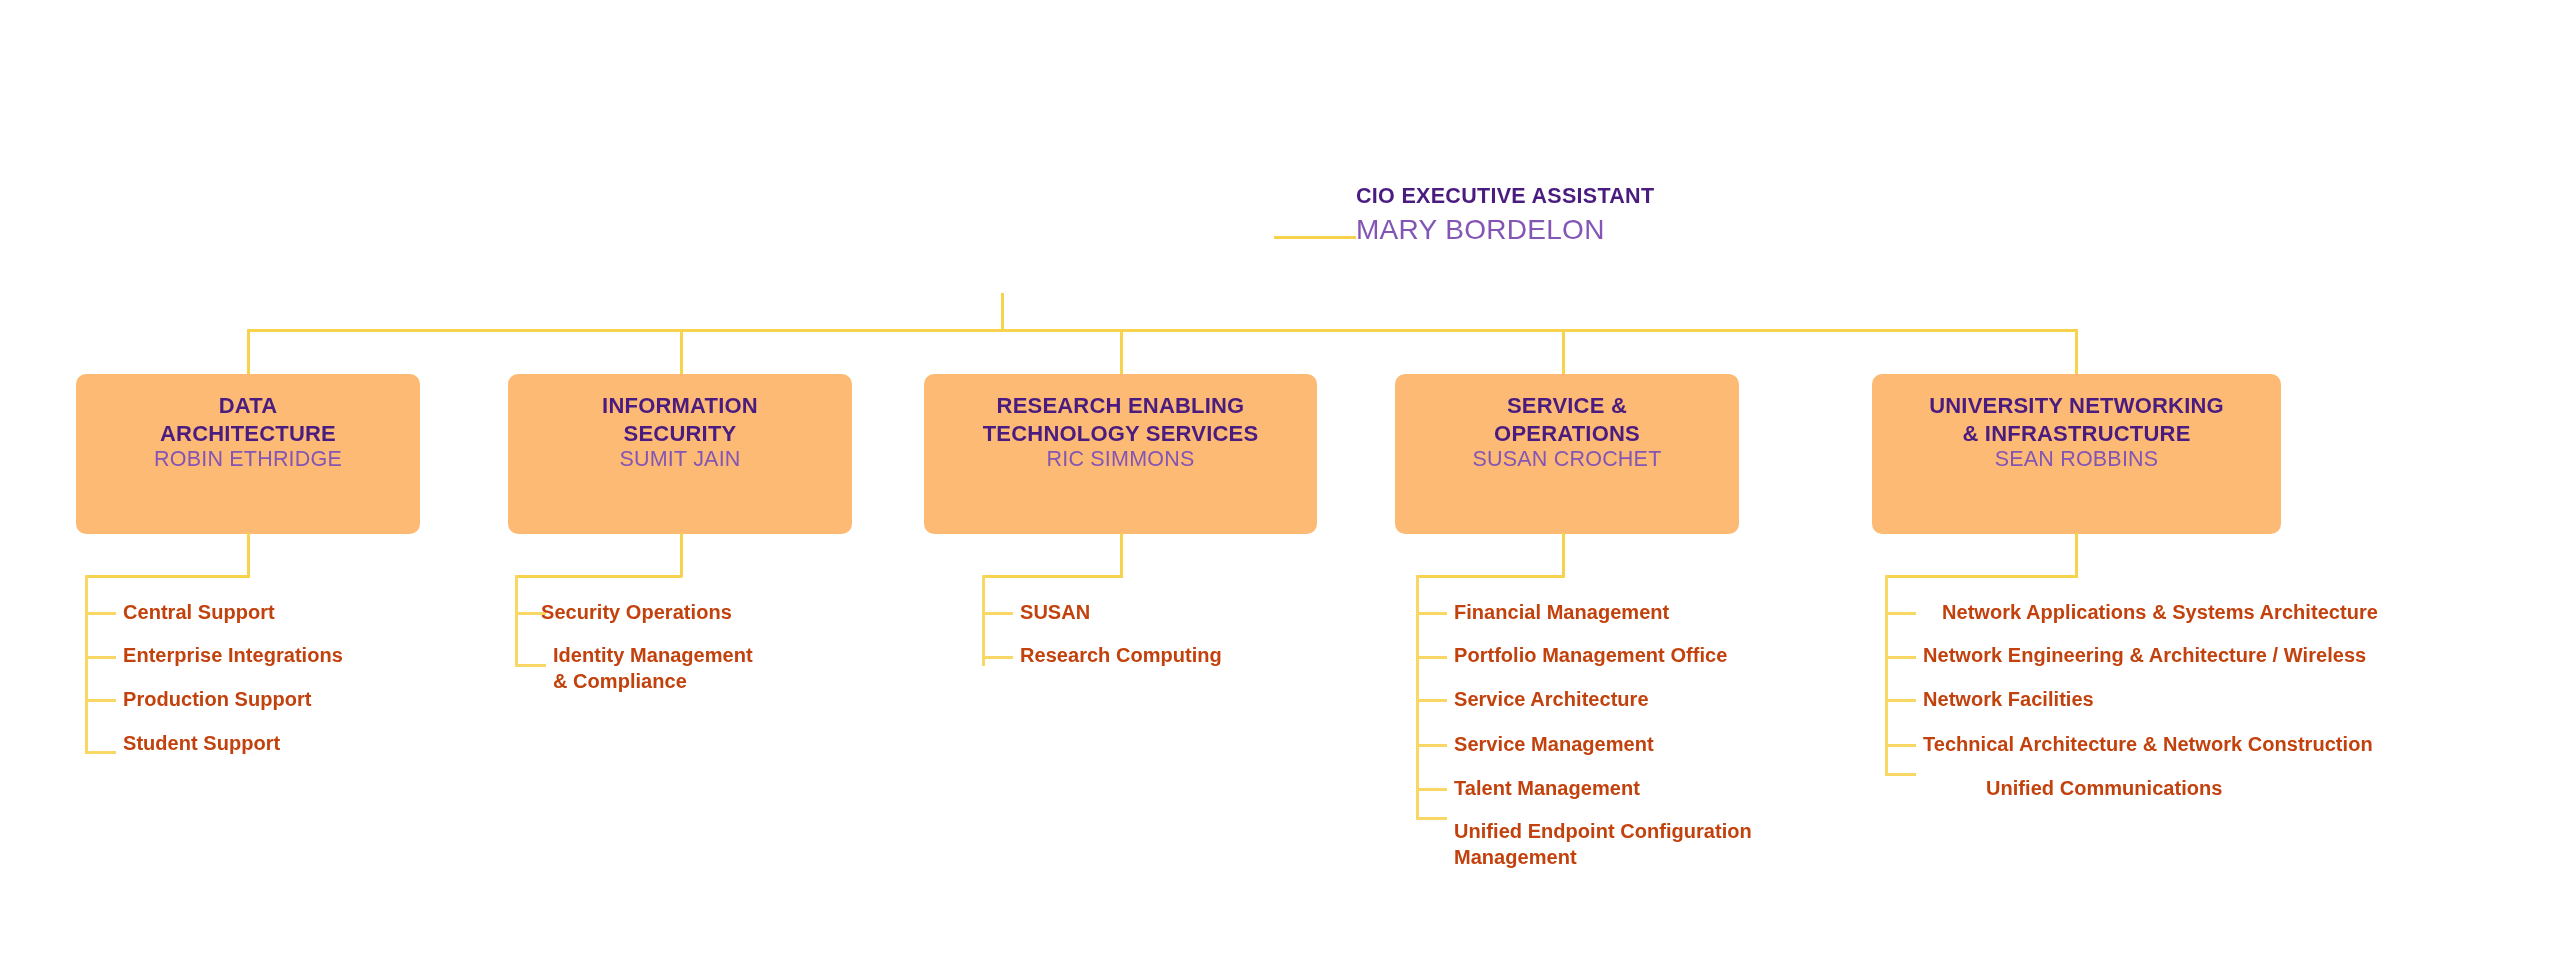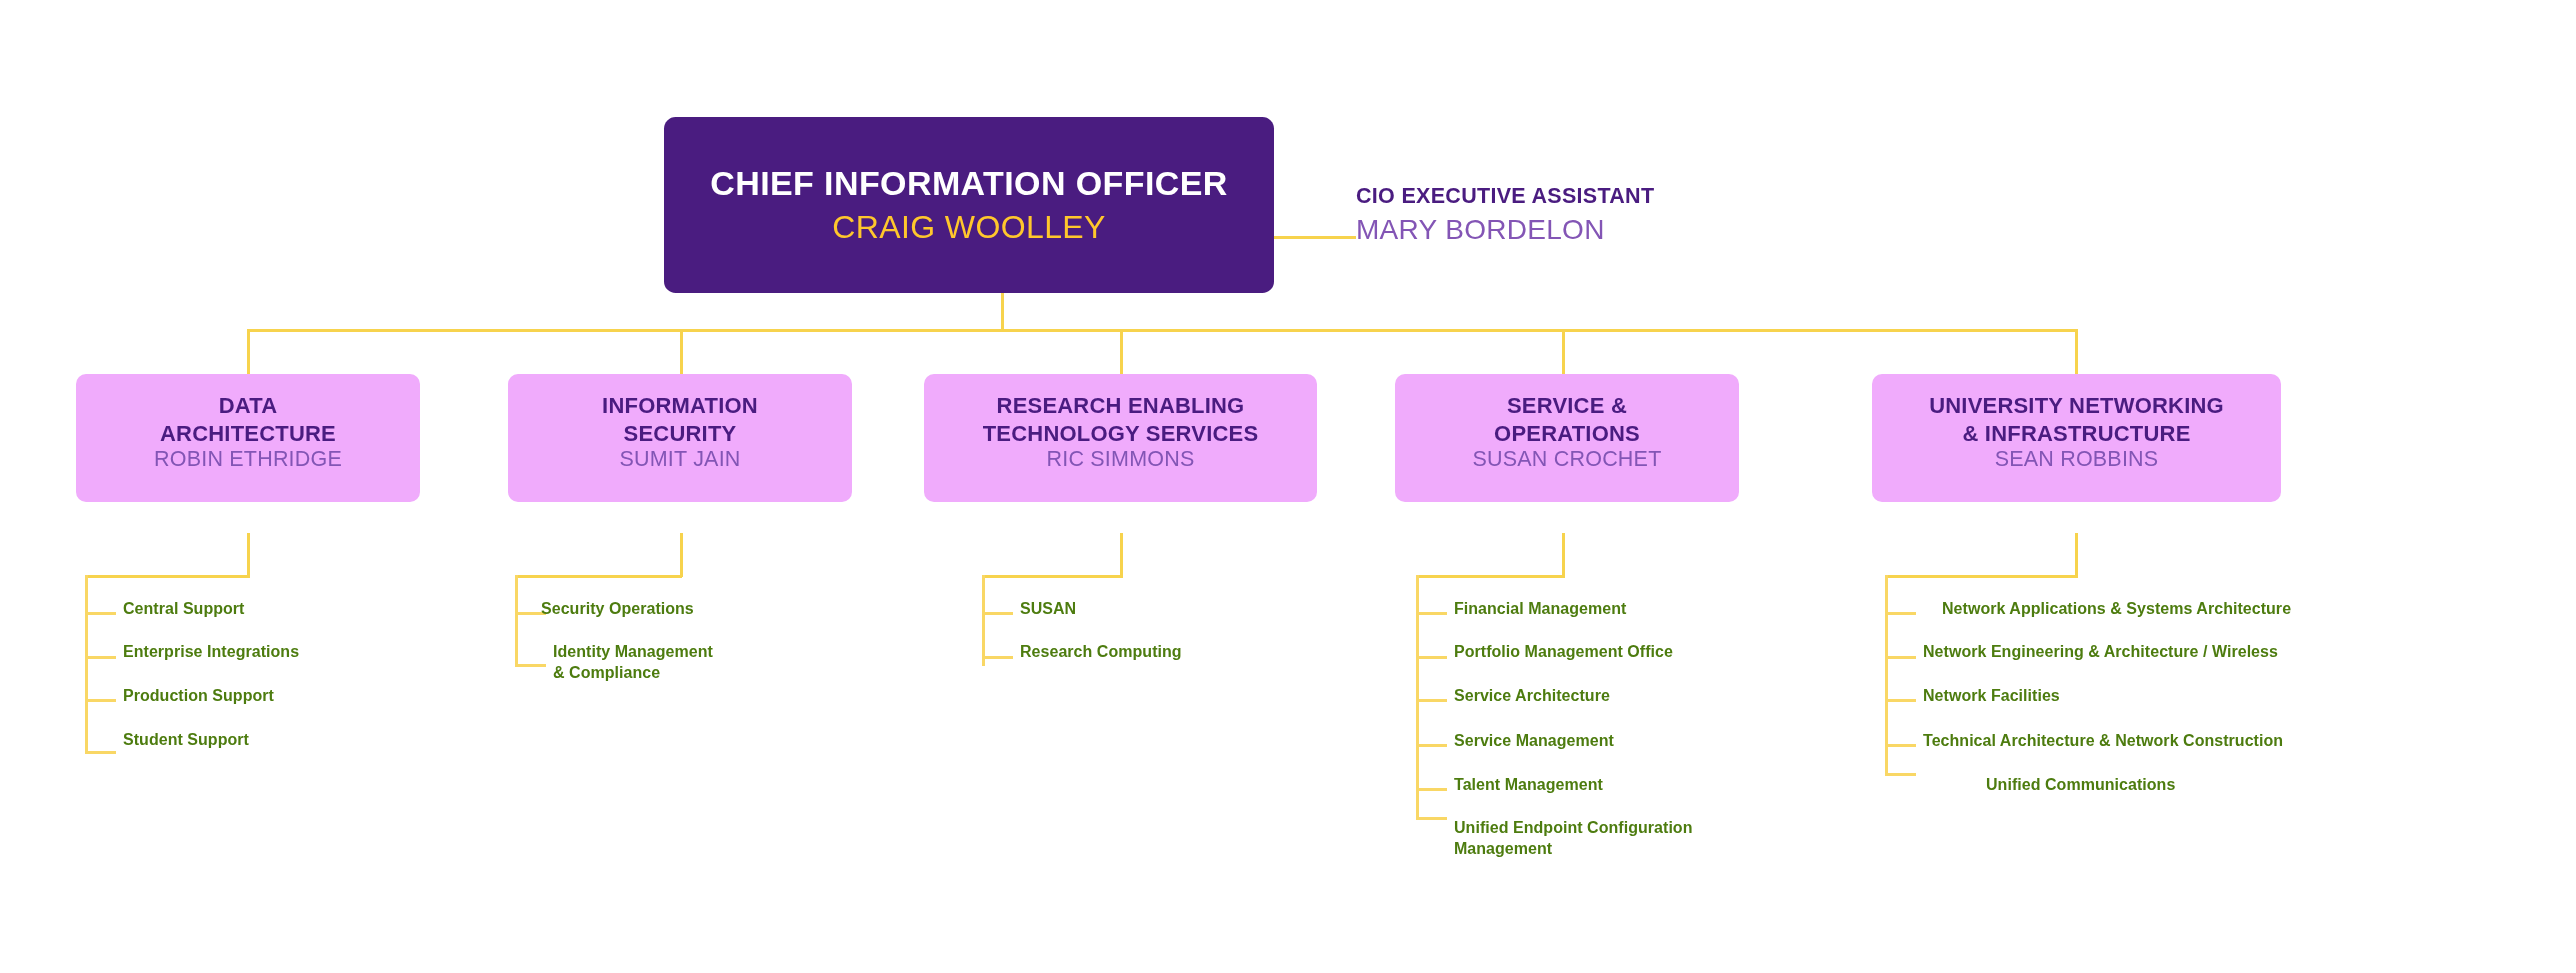--- a/index.html
+++ b/index.html
@@ -82,22 +82,22 @@
     font-weight: normal;
     letter-spacing: 0.3px;
     line-height: 1.25;
     margin-top: 2.5px;
   }
 
   
   .div-box {
     position: absolute;
     top: 374px;
-    height: 128px;
-    background: #f0abfc;
+    height: 160px;
+    background: #fdba74;
     border-radius: 10px;
     box-sizing: border-box;
     display: flex;
     flex-direction: column;
     align-items: center;
     padding-top: 18px;
   }
   .div-title {
     color: #4A1C80;
     font-size: 22px;
@@ -115,36 +115,32 @@
     letter-spacing: 0.2px;
     line-height: 1.2;
     text-align: center;
     margin-top: 0;
     text-transform: uppercase;
   }
 
   
   .subitem {
     position: absolute;
-    color: #4d7c0f;
-    font-size: 16px;
+    color: #c2410c;
+    font-size: 20px;
     font-weight: bold;
     letter-spacing: 0.04px;
     line-height: 1.30;
   }
 </style>
 </head>
 <body>
 
 <div id="chart-root">
 
-  <div class="cio-box">
-    <div class="cio-title">CHIEF INFORMATION OFFICER</div>
-    <div class="cio-name">CRAIG WOOLLEY</div>
-  </div>
 
   <div class="line h" style="left:1274px; top:236px; width:82px;"></div>
 
   <div class="assistant">
     <div class="assistant-title">CIO EXECUTIVE ASSISTANT</div>
     <div class="assistant-name">MARY BORDELON</div>
   </div>
 
   <div class="line v" style="left:1001px; top:293px; height:37px;"></div>
 

